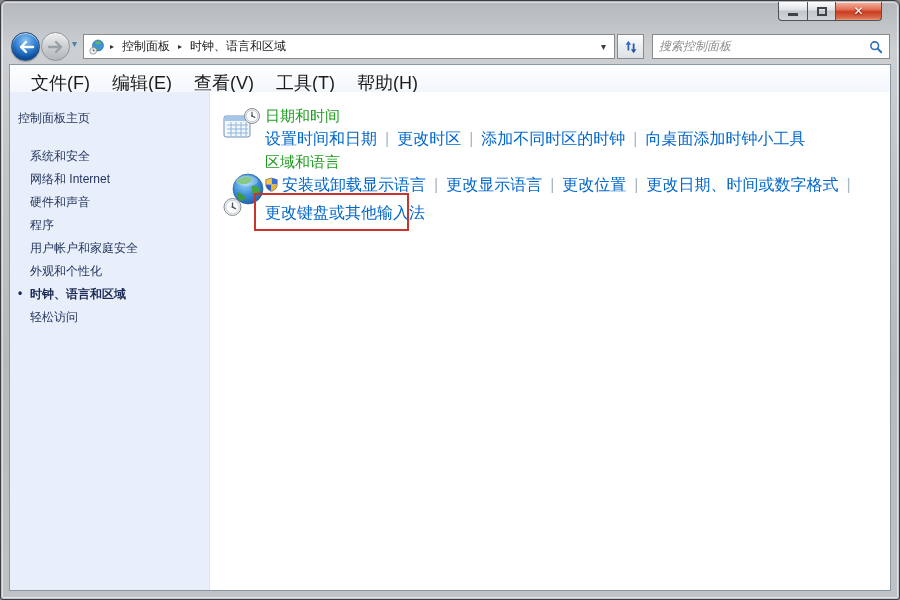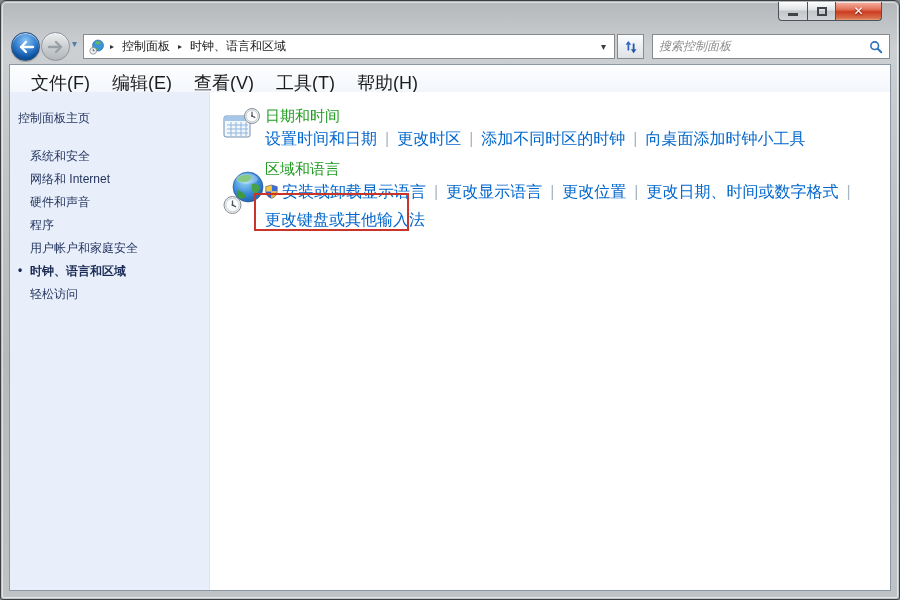--- a/index.html
+++ b/index.html
@@ -67,22 +67,22 @@
   .bodyarea { position:absolute; top:27px; left:0; right:0; bottom:0; display:flex; }
   .sidebar { width:200px; flex-shrink:0; background:#e8effb; border-right:1px solid #dbe4f1;
              padding-top:13px; font-size:12px; color:#24355e; }
   .side-home { padding:5px 0 5px 8px; margin-bottom:13px; cursor:pointer; }
   .side-item { position:relative; padding:5px 0 5px 20px; line-height:13px; cursor:pointer; }
   .side-item .bullet { display:none; }
   .side-item.selected { font-weight:bold; color:#1b2a54; }
   .side-item.selected .bullet { display:block; position:absolute; left:8px; top:4px; font-size:12px; }
 
   .main { flex:1; background:#fff; padding:14px 0 0 13px; }
-  .section { display:flex; align-items:center; }
-  .section + .section { margin-top:13px; }
+  .section { display:flex; align-items:flex-end; }
+  .section + .section { margin-top:6px; }
   .sec-icon-wrap { width:42px; flex-shrink:0; padding-top:1px; }
   .sec-title { font-size:15px; line-height:18px; color:#1e9c1e; cursor:pointer; }
   .links { margin-top:6px; font-size:16px; line-height:16px; }
   .links.row2 { margin-top:12px; }
   .tlink { color:#0066cc; text-decoration:none; cursor:pointer; }
   .sep { color:#a9b6c4; margin:0 8px; }
   .shield { margin-right:4px; vertical-align:-2px; }
 
   .annotation { position:absolute; left:253px; top:192px; width:155px; height:38px;
     border:2px solid #c9352b; pointer-events:none; z-index:10; }
@@ -161,20 +161,21 @@
 
     <div class="bodyarea">
 
       <div class="sidebar">
         <div class="side-home">控制面板主页</div>
         <div class="side-item"><span>系统和安全</span></div>
         <div class="side-item"><span>网络和 Internet</span></div>
         <div class="side-item"><span>硬件和声音</span></div>
         <div class="side-item"><span>程序</span></div>
         <div class="side-item"><span>用户帐户和家庭安全</span></div>
+        <div class="side-item"><span>外观和个性化</span></div>
         <div class="side-item selected"><span class="bullet">•</span><span>时钟、语言和区域</span></div>
         <div class="side-item"><span>轻松访问</span></div>
       </div>
 
       <div class="main">
 
         <div class="section">
           <div class="sec-icon-wrap">
             <svg width="38" height="36" viewBox="0 0 38 36">
               <rect x="1" y="9" width="26" height="21" rx="2" fill="#f2f7fc" stroke="#6f91b3"></rect>

